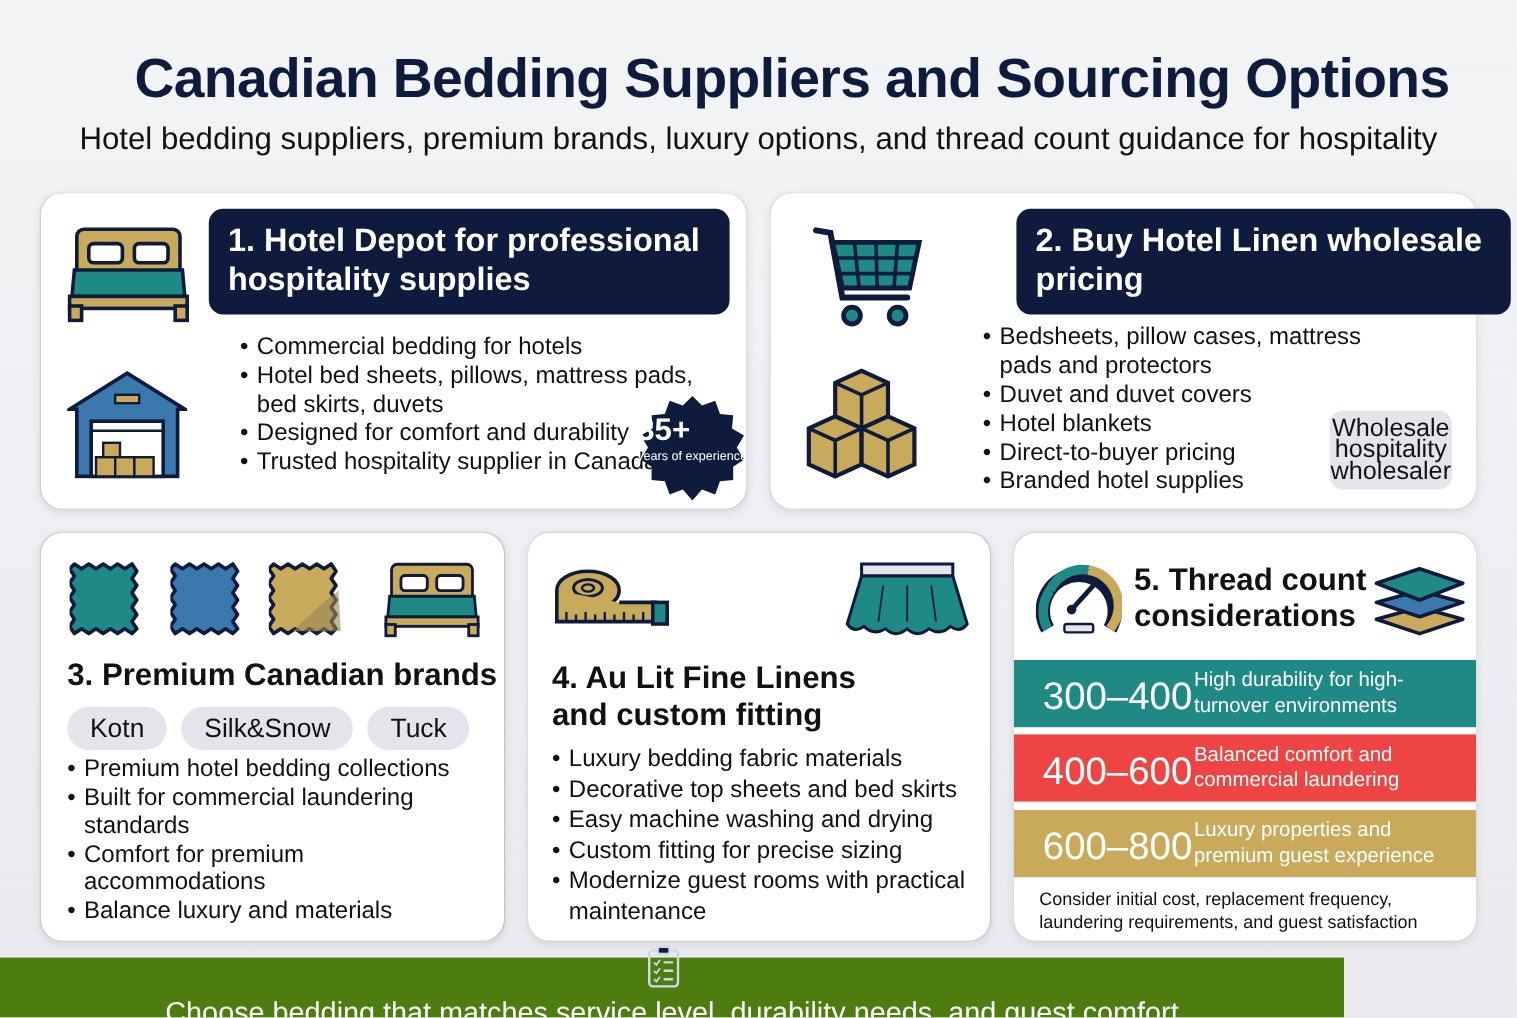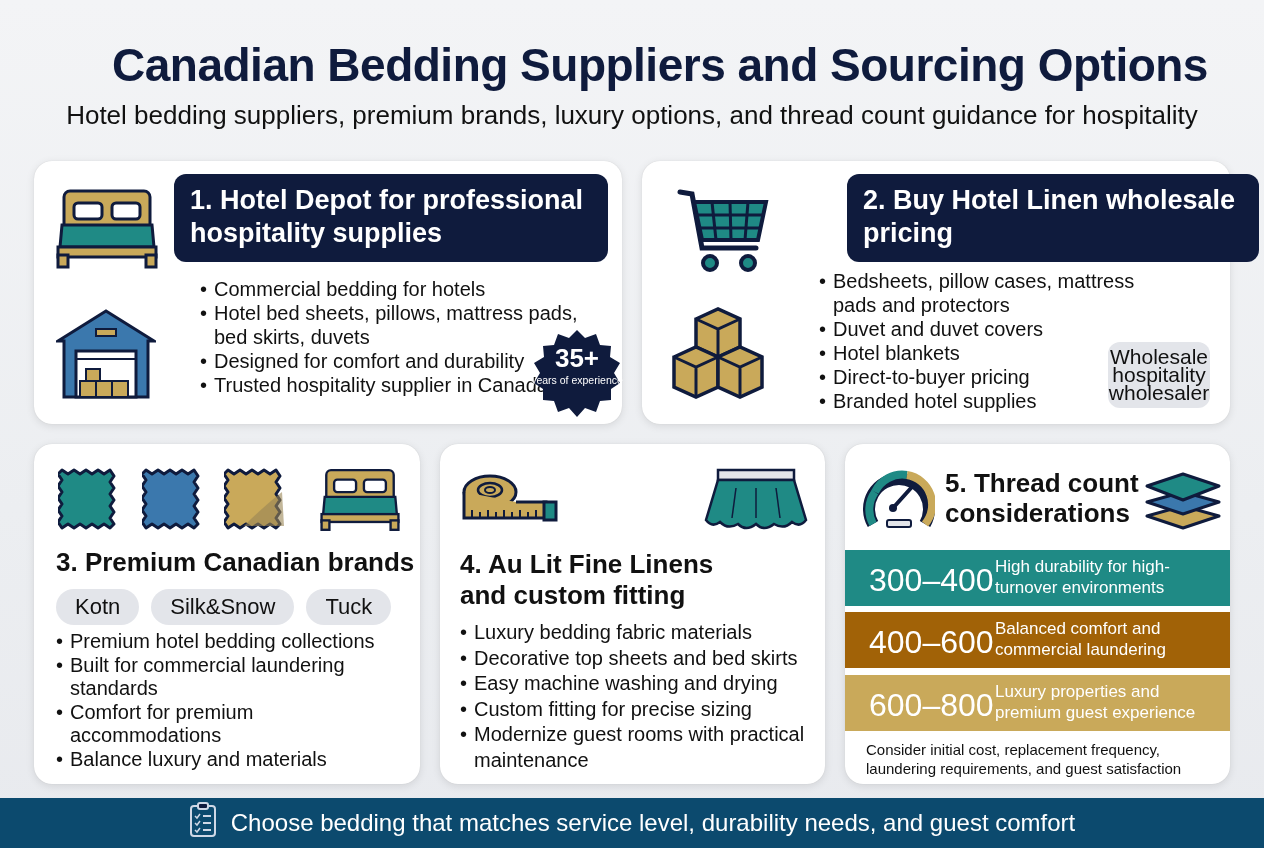--- a/index.html
+++ b/index.html
@@ -38,21 +38,21 @@
   ul.bullets { list-style: none; position: absolute; font-size: 20px; line-height: 24px; color: #111; }
   ul.bullets li { position: relative; padding-left: 14px; }
   ul.bullets li::before { content: "•"; position: absolute; left: 0; top: 0; }
   #card1 ul.bullets { left: 166px; top: 116px; width: 380px; }
   #card2 ul.bullets { left: 177px; top: 108px; width: 330px; }
   #card3 ul.bullets { left: 22px; top: 186px; width: 350px; font-size: 20px; line-height: 23.5px; }
   #card4 ul.bullets { left: 20px; top: 176px; width: 360px; font-size: 20px; line-height: 25.5px; }
 
   .badge-35 {
     position: absolute; left: 497px; top: 167px; width: 92px; height: 92px;
-    color: #fff; text-align: center;
+    color: #fff; 
   }
   .badge-35 svg { position: absolute; left: 0; top: 0; }
   .badge-35 .num { position: absolute; left: 0; width: 92px; top: 15px; font-size: 26px; font-weight: 700; }
   .badge-35 .lbl { position: absolute; left: 0; width: 92px; top: 46px; font-size: 10.5px; line-height: 13px; }
 
   .pill-gray {
     position: absolute; left: 466px; top: 181px; width: 102px; height: 66px;
     background: #e3e5ea; border-radius: 12px; font-size: 21px; line-height: 18px;
     text-align: center; padding-top: 6px; color: #111;
   }
@@ -67,22 +67,22 @@
     background: #e3e5ea; border-radius: 18px; height: 36px; line-height: 36px;
     font-size: 22px; padding: 0 19px; color: #111;
   }
 
   .tc-row { position: absolute; left: 0; width: 385px; height: 56px; color: #fff; }
   .tc-range { position: absolute; left: 24px; top: 12px; font-size: 32px; font-weight: 400; }
   .tc-desc { position: absolute; left: 150px; top: 6px; font-size: 17px; line-height: 21px; width: 230px; }
   .tc-note { position: absolute; left: 21px; top: 296px; font-size: 15px; line-height: 19px; color: #111; width: 360px; }
 
   .footer {
-    position: absolute; left: 0; top: 798px; width: 1264px; height: 50px; background: #0c4a6e;
-    display: flex; align-items: center; justify-content: center; color: #fff; font-size: 24px;
+    position: absolute; left: 0; top: 798px; width: 1120px; height: 50px; background: #4d7c0f;
+    display: flex; align-items: center; justify-content: center; color: #fff; font-size: 24px; flex-direction: column;
   }
   .footer .ficon { margin-right: 14px; display: inline-block; }
   .icon { position: absolute; }
 </style>
 </head>
 <body>
 
 <div class="title">Canadian Bedding Suppliers and Sourcing Options</div>
 <div class="subtitle">Hotel bedding suppliers, premium brands, luxury options, and thread count guidance for hospitality</div>
 
@@ -238,21 +238,21 @@
   <div class="section-title" style="width:200px">5. Thread count considerations</div>
   <svg class="icon" style="left:300px;top:26px" width="76" height="62" viewBox="0 0 76 62">
     <path d="M38 36 L74 46 L38 58 L2 46 Z" fill="#c9a95a" stroke="#0f1b3d" stroke-width="3" stroke-linejoin="round"></path>
     <path d="M38 22 L74 32 L38 44 L2 32 Z" fill="#3b78ad" stroke="#0f1b3d" stroke-width="3" stroke-linejoin="round"></path>
     <path d="M38 4 L74 16 L38 30 L2 16 Z" fill="#1f8a85" stroke="#0f1b3d" stroke-width="3" stroke-linejoin="round"></path>
   </svg>
   <div class="tc-row" style="top:106px;background:#1f8a85">
     <div class="tc-range">300–400</div>
     <div class="tc-desc">High durability for high-turnover environments</div>
   </div>
-  <div class="tc-row" style="top:168px;background:#a16207">
+  <div class="tc-row" style="top:168px;background:#ef4444">
     <div class="tc-range">400–600</div>
     <div class="tc-desc">Balanced comfort and commercial laundering</div>
   </div>
   <div class="tc-row" style="top:231px;background:#c9a95a">
     <div class="tc-range">600–800</div>
     <div class="tc-desc">Luxury properties and premium guest experience</div>
   </div>
   <div class="tc-note">Consider initial cost, replacement frequency, laundering requirements, and guest satisfaction</div>
 </div>
 

